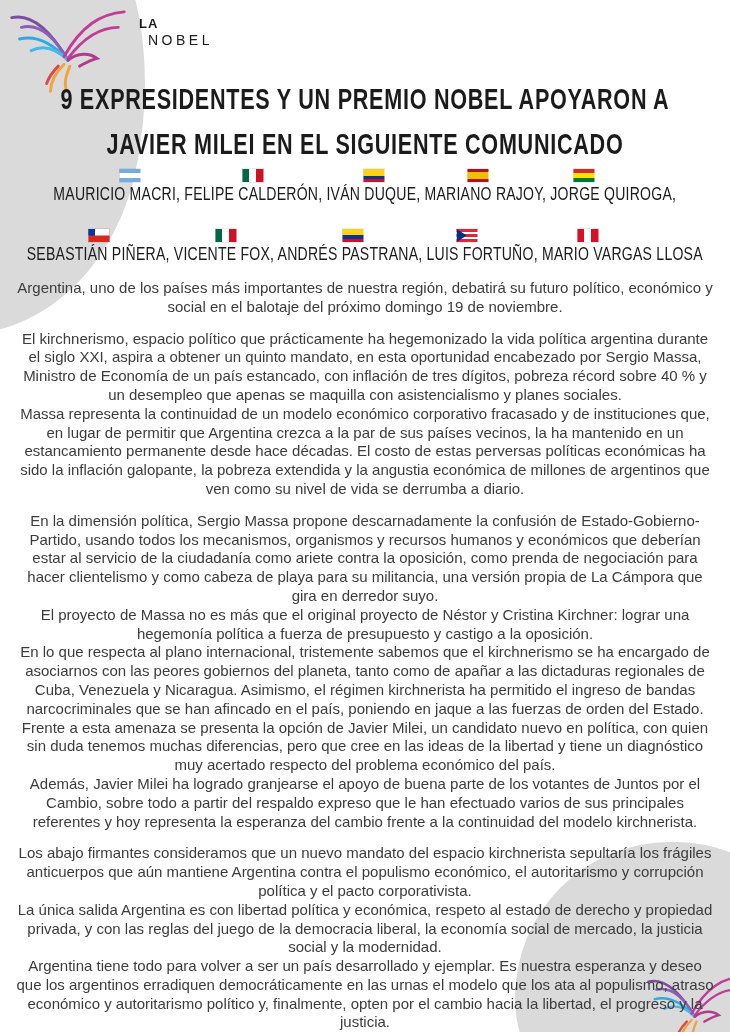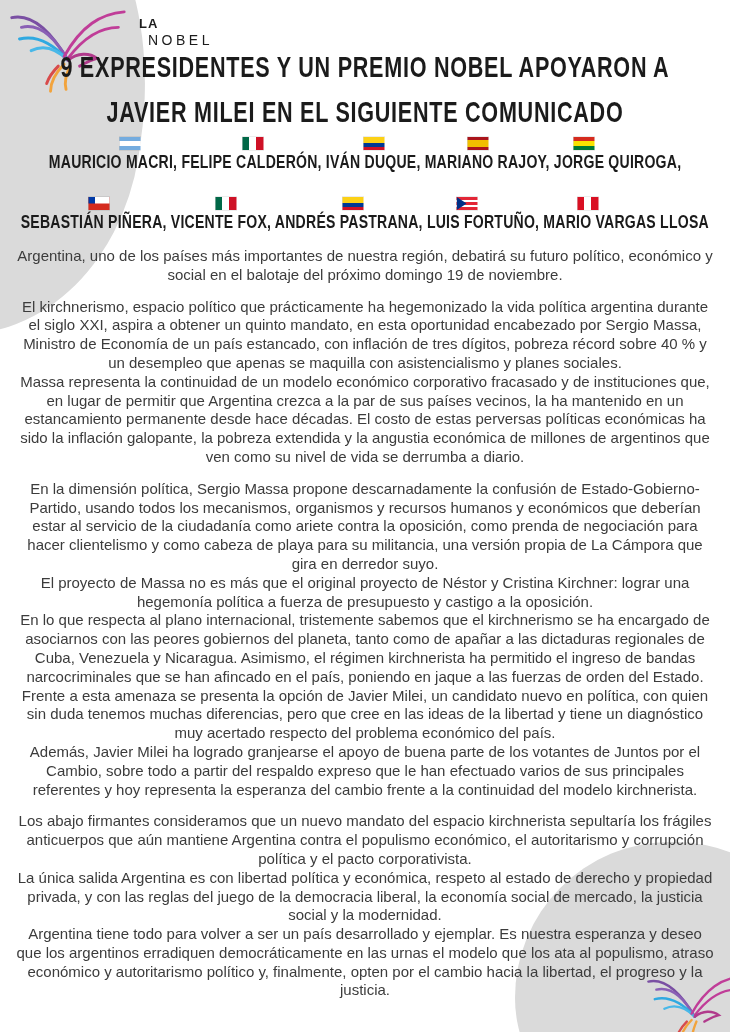--- a/index.html
+++ b/index.html
@@ -26,40 +26,40 @@
   }
   
   .bird-tl{position:absolute;top:6px;left:4px;width:126px;height:97px;}
   .bird-br{position:absolute;right:-16px;bottom:-20px;width:104px;height:80px;}
   
   .logo-text{position:absolute;left:100px;top:16px;width:150px;color:#1c1c1c;}
   .logo-la{display:block;font-size:13px;font-weight:600;letter-spacing:1px;margin-left:3px;padding-left:36px;}
   .logo-libertad{display:block;font-size:27px;font-weight:700;letter-spacing:.5px;line-height:1.05;}
   .logo-avanza{display:block;font-size:14px;font-weight:500;letter-spacing:3.5px;margin-left:48px;margin-top:1px;}
   
-  .title{margin:0;padding-top:44px;font-weight:700;color:#1b1b1b;}
+  .title{margin:0;padding-top:76px;font-weight:700;color:#1b1b1b;}
   .title-line{display:flex;justify-content:center;align-items:center;height:45px;}
   .cond{display:inline-block;white-space:nowrap;transform:scaleX(.72);letter-spacing:1px;}
   .title .cond{font-size:30px;}
   
   .flag-row{position:relative;height:14px;margin-top:3px;}
   .flag{position:absolute;top:0;width:21px;height:13px;transform:translateX(-50%);
         box-shadow:0 0 0 .5px rgba(0,0,0,.15);}
   .flag-argentina{background:linear-gradient(to bottom,#74acdf 33%,#fff 33% 66%,#74acdf 66%);}
   .flag-mexico{background:linear-gradient(to right,#006847 33%,#fff 33% 66%,#ce1126 66%);}
   .flag-colombia{background:linear-gradient(to bottom,#fcd116 50%,#003893 50% 75%,#ce1126 75%);}
   .flag-spain{background:linear-gradient(to bottom,#aa151b 25%,#f1bf00 25% 75%,#aa151b 75%);}
   .flag-bolivia{background:linear-gradient(to bottom,#d52b1e 33%,#f9e300 33% 66%,#007934 66%);}
   .flag-chile{background:linear-gradient(to right,#0039a6 33%,#ffffff 33%) no-repeat 0 0 / 100% 50%,#d52b1e;}
   .flag-peru{background:linear-gradient(to right,#d91023 33%,#fff 33% 66%,#d91023 66%);}
   .flag-puertorico{background:linear-gradient(to bottom,#e32636 20%,#fff 20% 40%,#e32636 40% 60%,#fff 60% 80%,#e32636 80%);}
   .pr-triangle{position:absolute;left:0;top:0;width:10px;height:13px;background:#003087;
                clip-path:polygon(0 0,100% 50%,0 100%);}
   .names-row{display:flex;justify-content:center;height:22px;align-items:center;
-             font-weight:700;color:#1b1b1b;}
+             font-weight:400;color:#1b1b1b;}
   .names-row .cond{font-size:18.5px;transform:scaleX(.76);letter-spacing:.3px;}
   .row2-flags{margin-top:24px;}
   
   .body-text{max-width:700px;margin:14px auto 0;text-align:center;
              font-size:15px;line-height:18.8px;color:#3c3c3c;position:relative;}
   .para{margin:0;}
   .gap{margin-top:13px;}
 </style>
 </head>
 <body>

